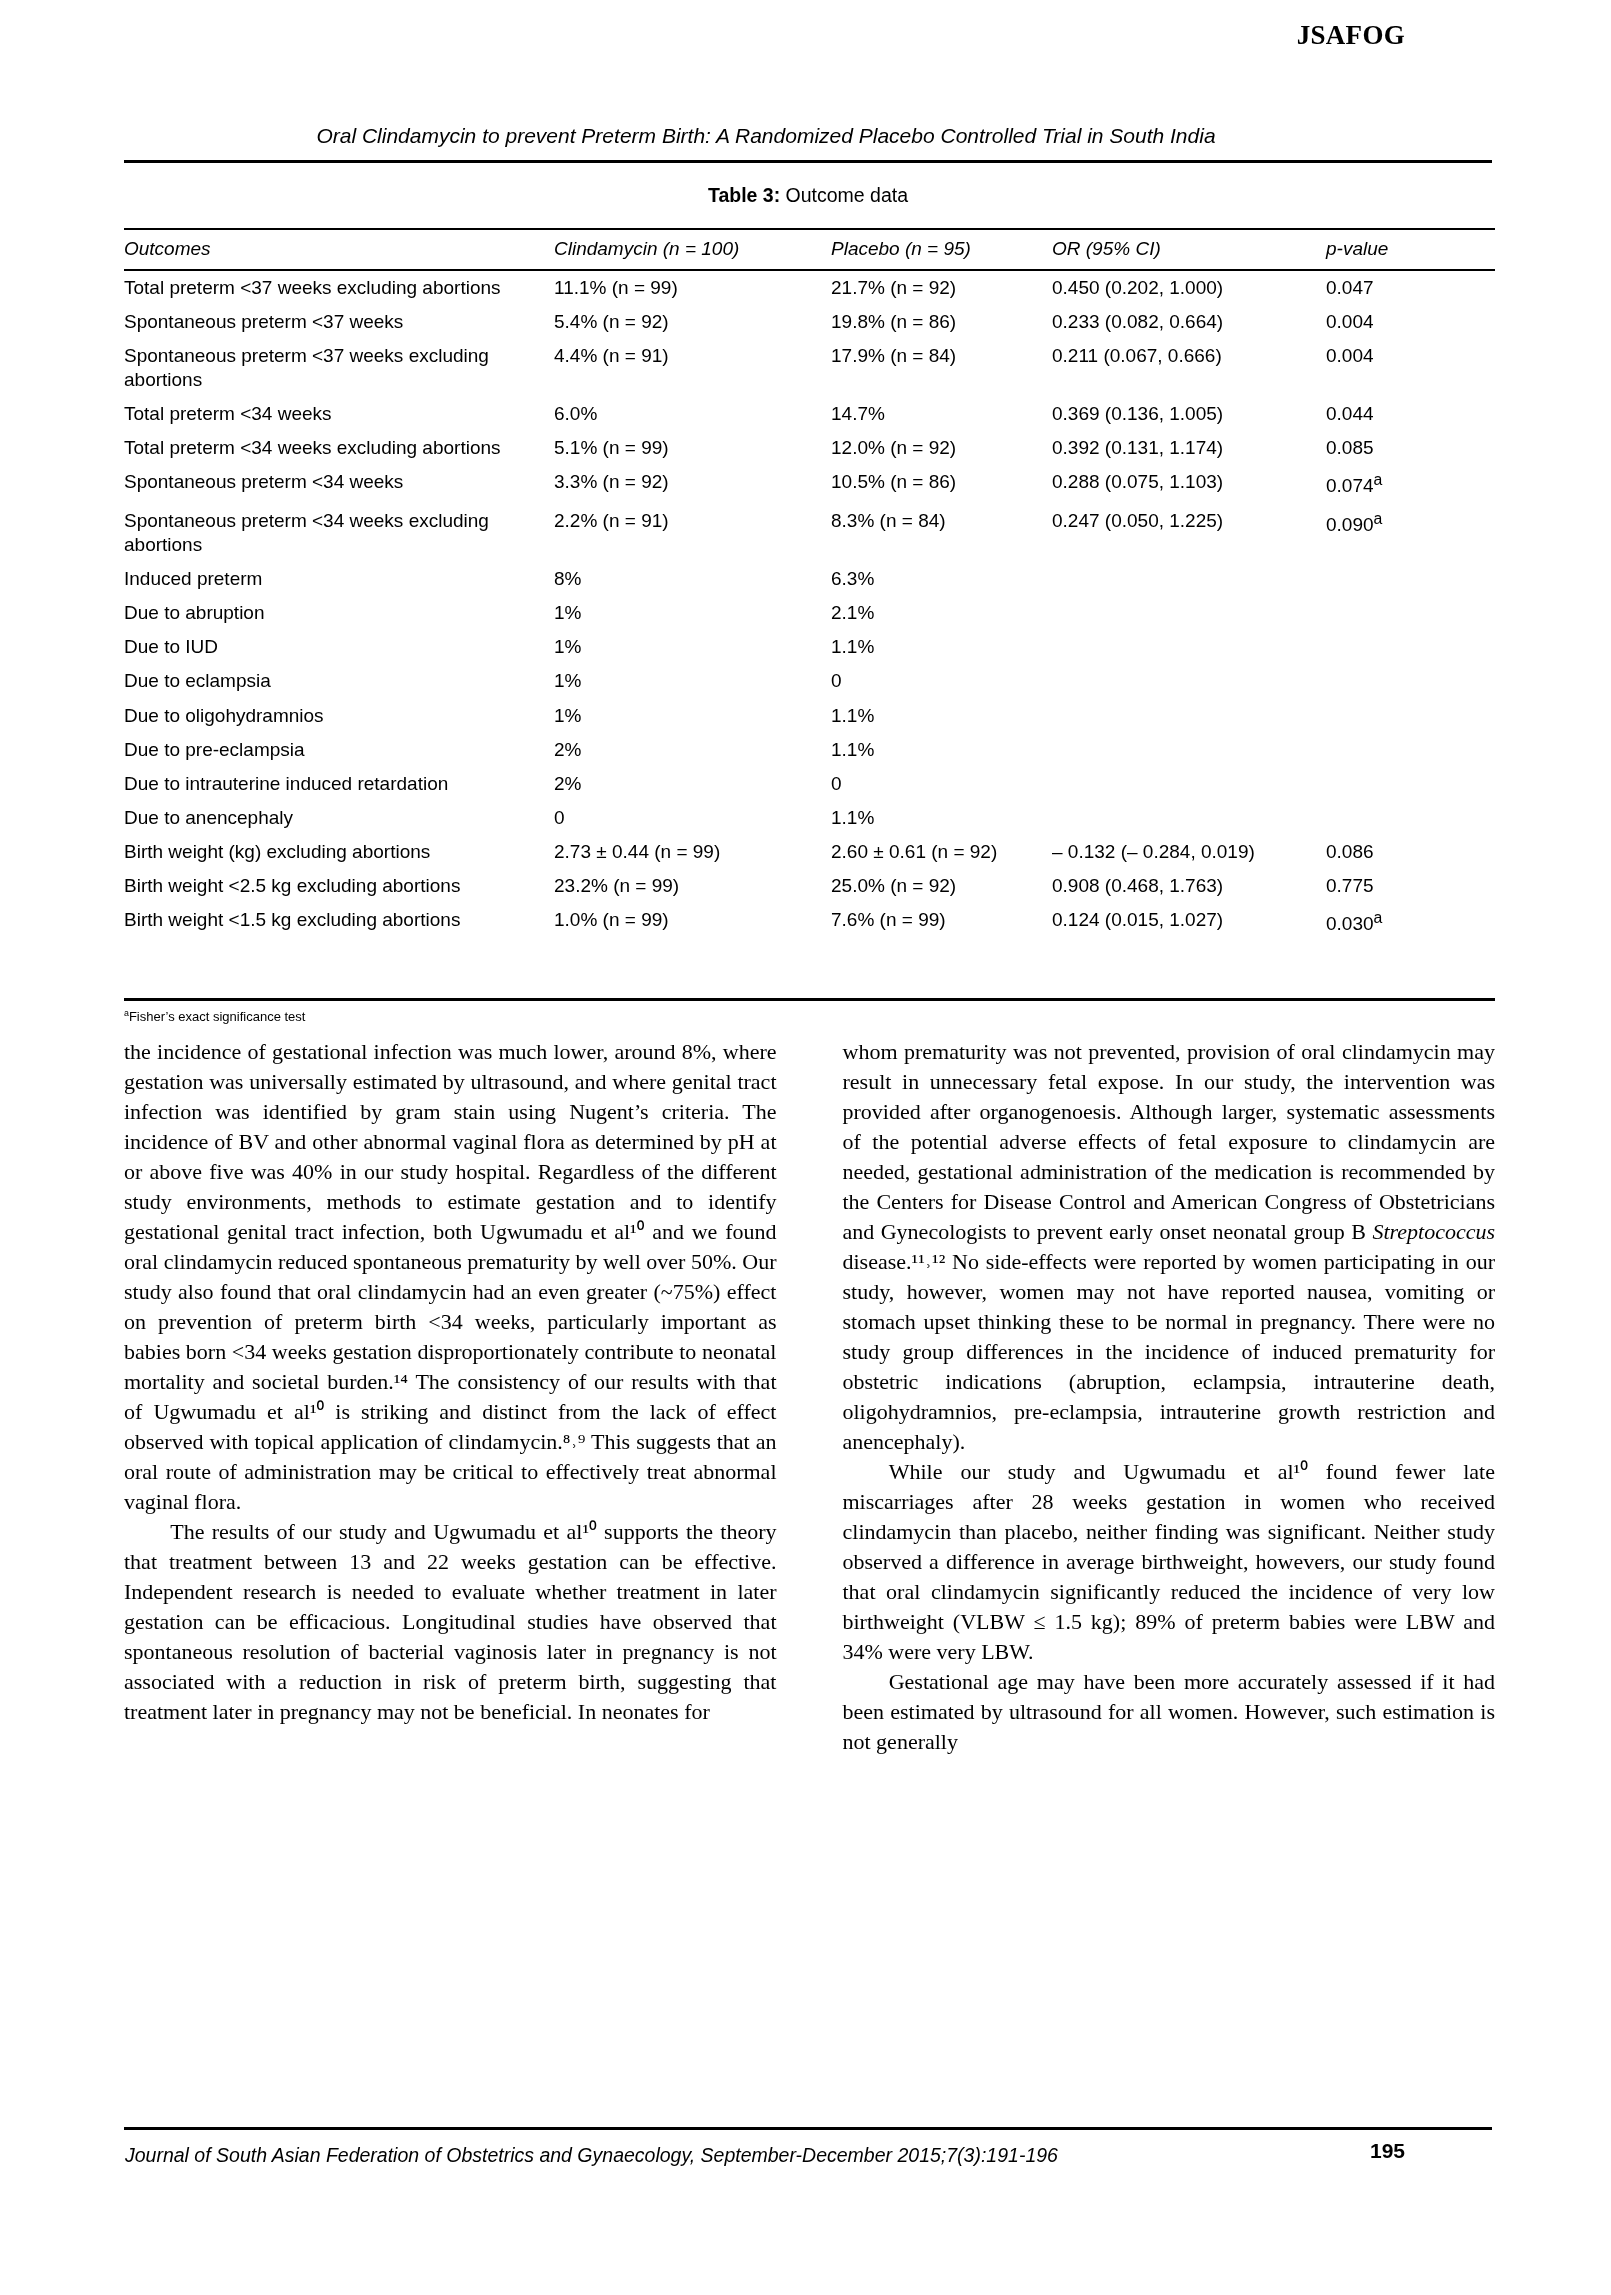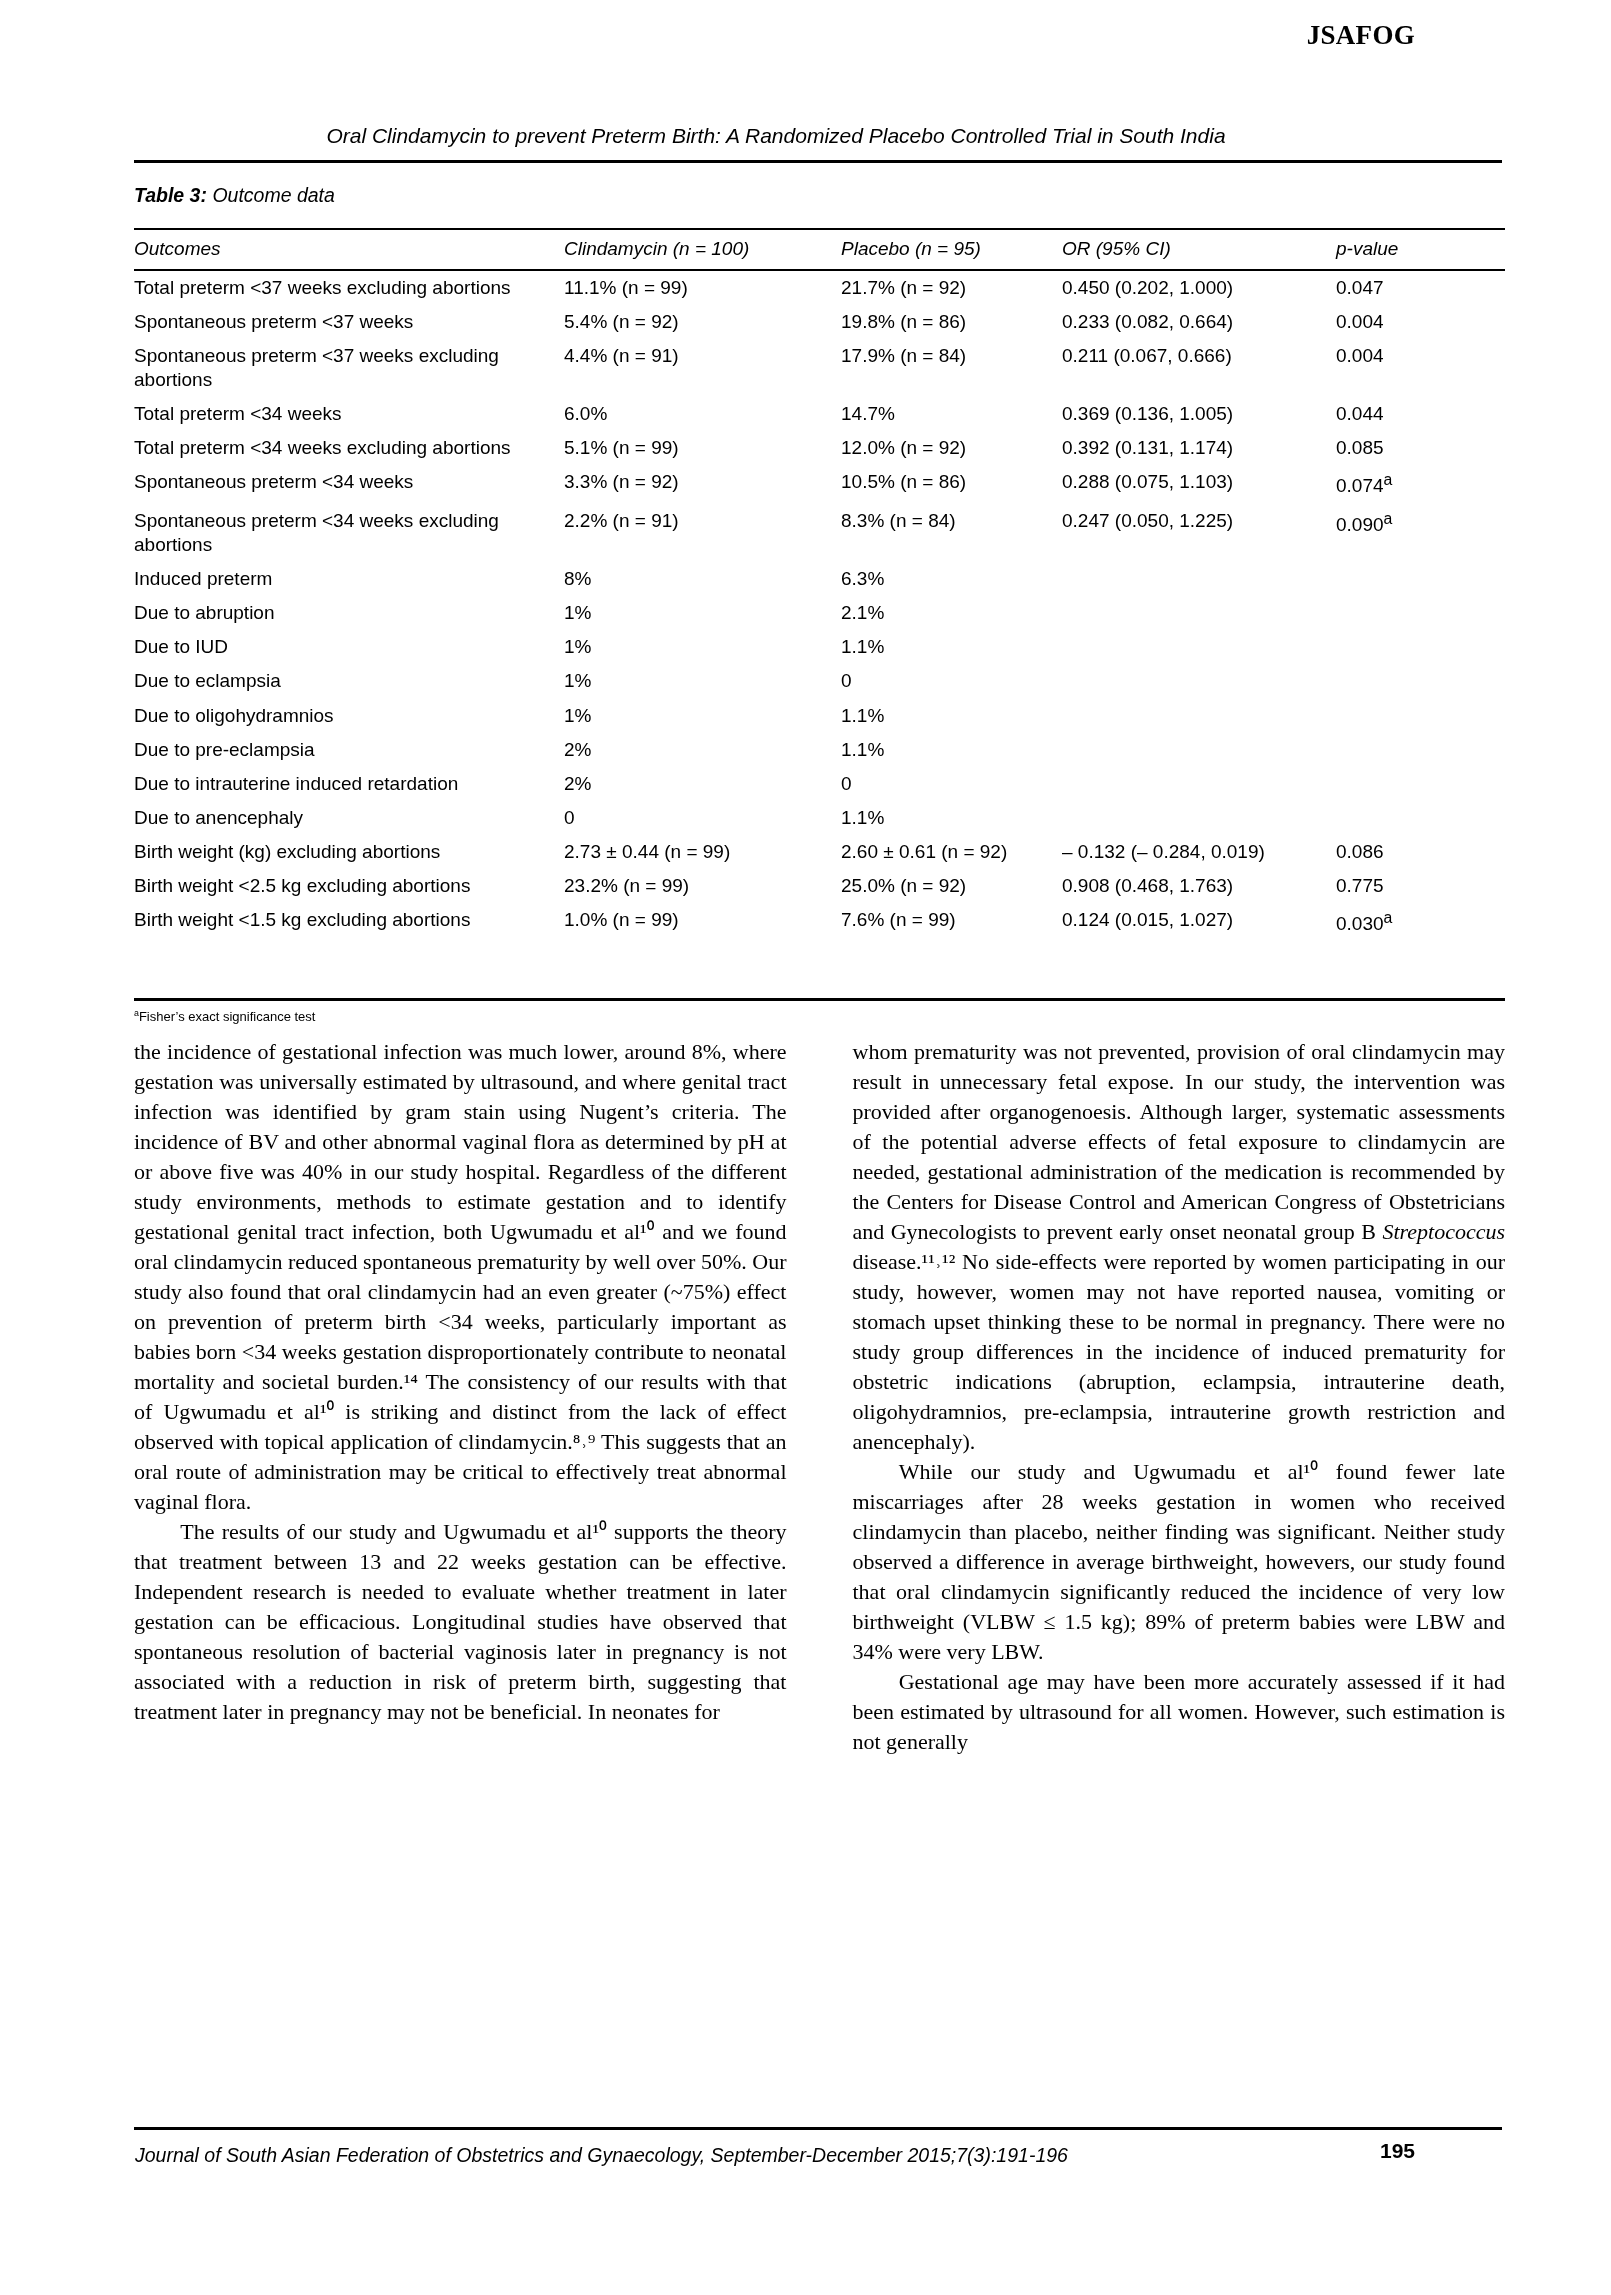--- a/index.html
+++ b/index.html
@@ -10,21 +10,20 @@
   .page {
     position: relative;
     width: 1524px;
     height: 2295px;
     background: #ffffff;
     box-sizing: border-box;
     padding: 12px;
     overflow: hidden;
     font-family: "Liberation Serif", serif;
     color: #000000;
-    margin-left: 10px;
   }
 
   
   .journal-mark {
     position: absolute;
     top: 19.5px;
     right: 119px;
     font-family: "Liberation Serif", serif;
     font-weight: bold;
     font-size: 27px;
@@ -50,24 +49,23 @@
     height: 3.3px;
     background: #000;
   }
 
   
   .table-caption {
     position: absolute;
     top: 184px;
     left: 124px;
     width: 1368px;
-    text-align: left;
+    text-align: center;
     font-family: "Liberation Sans", sans-serif;
     font-size: 19.5px;
-    font-style: italic;
   }
   .table-caption b { font-weight: bold; }
 
   .table-wrap {
     position: absolute;
     top: 228px;
     left: 124px;
     width: 1371px;
   }
   table.outcome {

